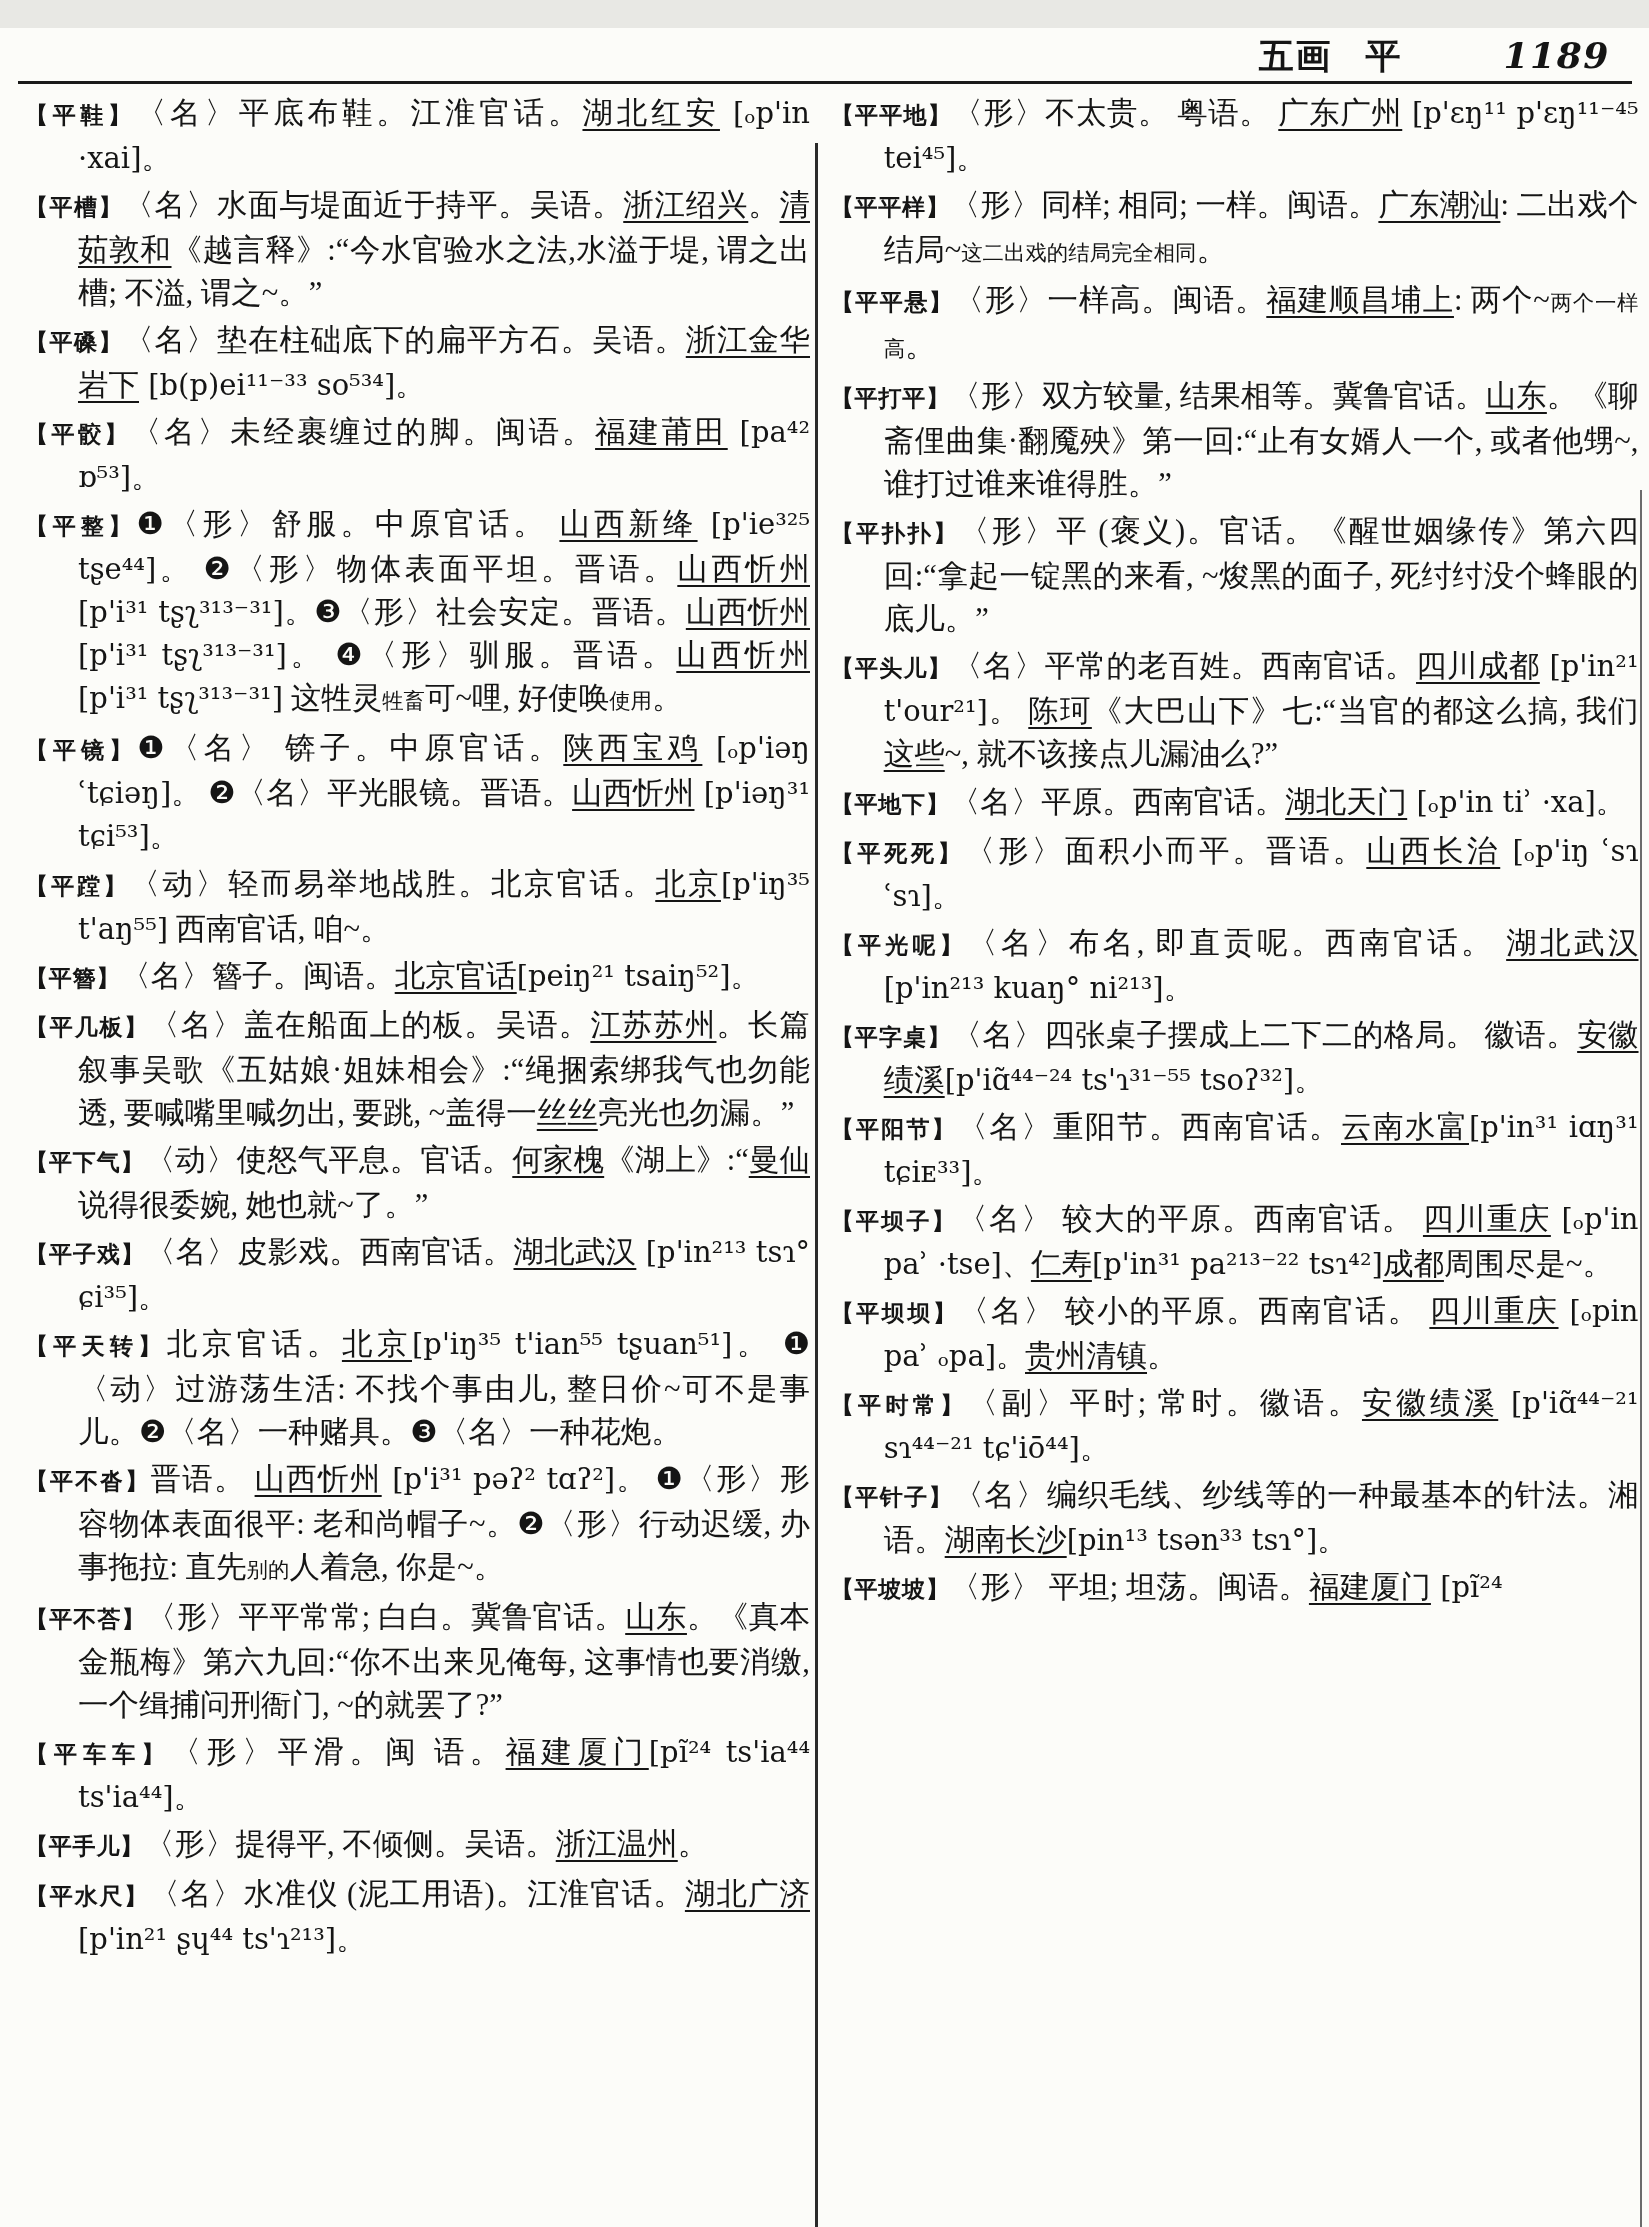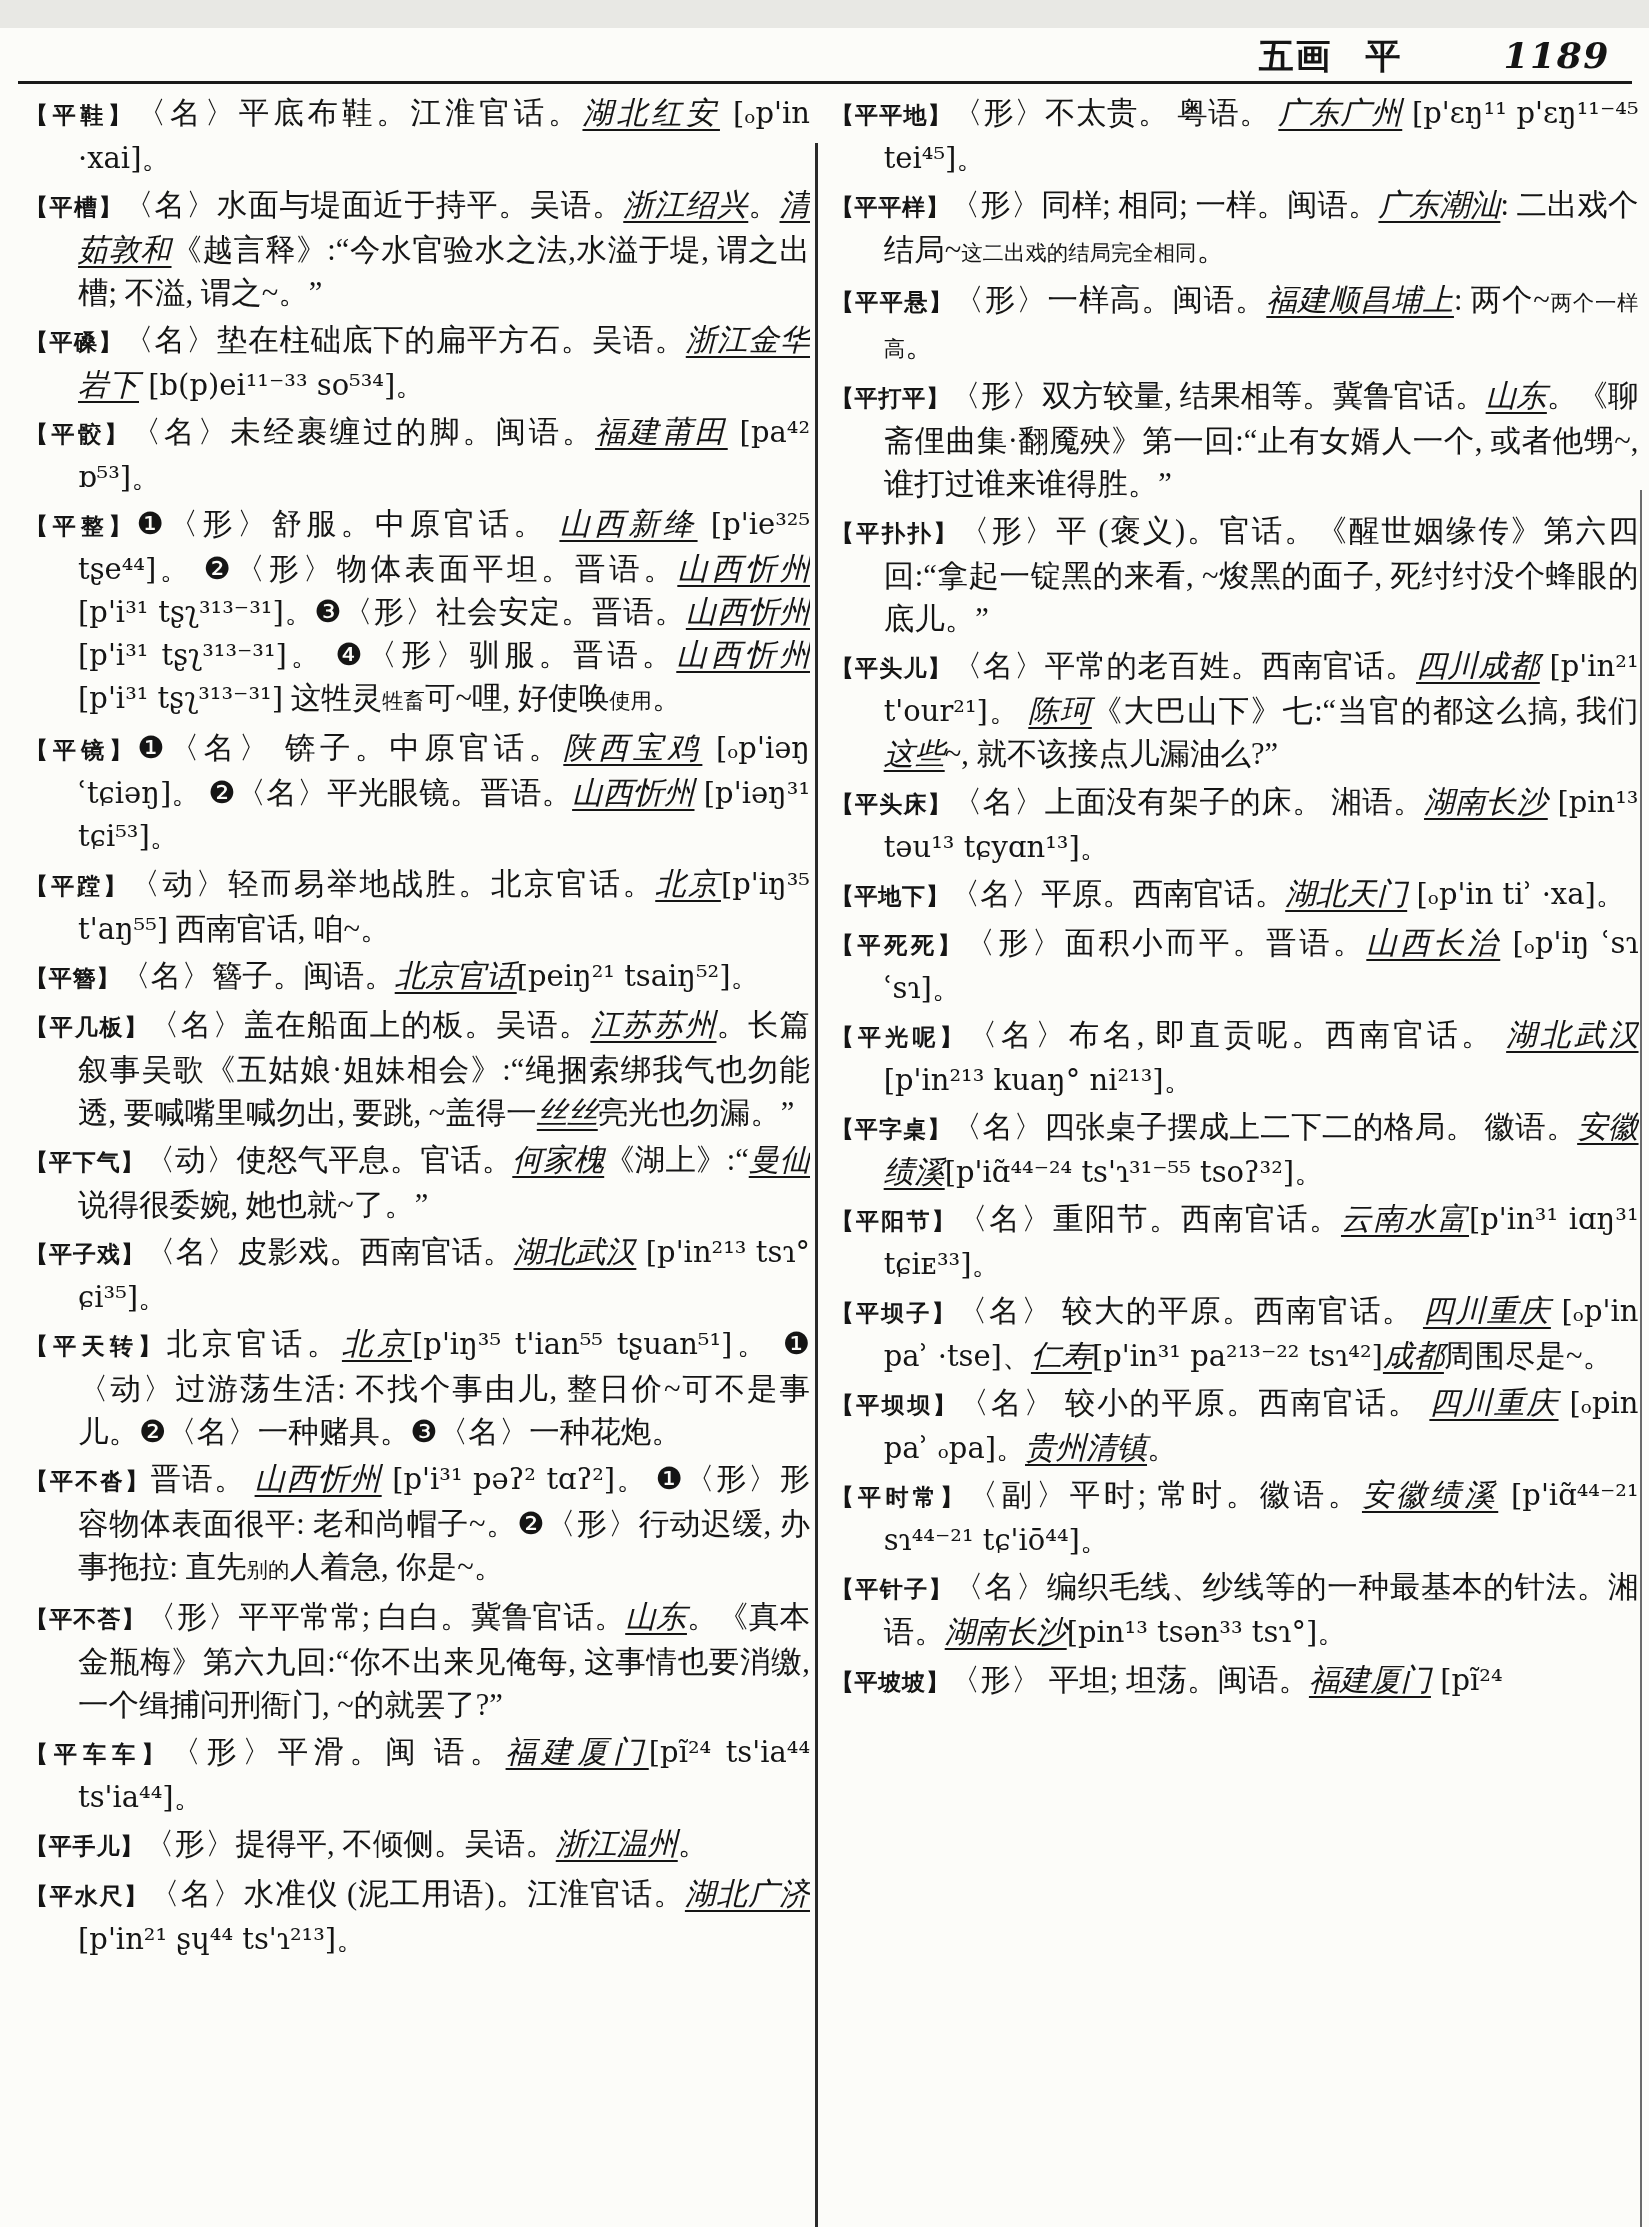--- a/index.html
+++ b/index.html
@@ -12,21 +12,21 @@
   .hpage{font-family:"DejaVu Serif",serif;font-style:italic;font-weight:bold;font-size:36px;}
   .toprule{position:absolute;top:53px;left:18px;right:18px;height:3.3px;background:#1a1a1a;}
   .bodywrap{position:absolute;top:64px;left:25px;right:11.5px;bottom:3.3px;display:flex;}
   .col{overflow:hidden;}
   .col.left{flex:0 0 785px;}
   .coldiv{flex:0 0 2.5px;background:#2a2a2a;margin:51px 5px 5px 5px;}
   .col.right{flex:1 1 auto;padding-left:8.2px;}
   p.entry{margin:0 0 4.1px 0;padding-left:53px;text-indent:-53px;
           font-size:30.5px;line-height:43px;text-align:justify;text-justify:inter-ideograph;}
   .hw{font-weight:bold;font-size:23px;letter-spacing:0.8px;}
-  .u{text-decoration:underline;text-underline-offset:5.8px;text-decoration-thickness:2.1px;font-style:italic;}
+  .u{text-decoration:underline;text-underline-offset:5.8px;text-decoration-thickness:2.1px;}
   .sm{font-size:21.4px;}
   .ipa{font-family:"DejaVu Serif",serif;font-size:29px;}
   .edgeline{position:absolute;right:8.2px;top:462px;bottom:6.6px;width:1.6px;background:#6b6b6b;}
 </style>
 </head>
 <body>
 
 <div class="page">
   <div class="header">
     <span class="hsec">五画</span>
@@ -55,21 +55,20 @@
         <p class="entry"><span class="hw">【平水尺】</span><span>〈名〉水准仪 (泥工用语)。江淮官话。</span><span class="u">湖北广济</span><span class="ipa"> [p'in²¹ ʂɥ⁴⁴ ts'ɿ²¹³]。</span></p>
       </div>
     <div class="coldiv"></div>
     <div class="col right">
         <p class="entry"><span class="hw">【平平地】</span><span>〈形〉不太贵。 粤语。 </span><span class="u">广东广州</span><span class="ipa"> [p'ɛŋ¹¹ p'ɛŋ¹¹⁻⁴⁵ tei⁴⁵]。</span></p>
         <p class="entry"><span class="hw">【平平样】</span><span>〈形〉同样; 相同; 一样。闽语。</span><span class="u">广东潮汕</span><span>: 二出戏个结局~</span><span class="sm">这二出戏的结局完全相同</span><span>。</span></p>
         <p class="entry"><span class="hw">【平平悬】</span><span>〈形〉一样高。闽语。</span><span class="u">福建顺昌埔上</span><span>: 两个~</span><span class="sm">两个一样高</span><span>。</span></p>
         <p class="entry"><span class="hw">【平打平】</span><span>〈形〉双方较量, 结果相等。冀鲁官话。</span><span class="u">山东</span><span>。《聊斋俚曲集·翻魇殃》第一回:“止有女婿人一个, 或者他甥~, 谁打过谁来谁得胜。”</span></p>
         <p class="entry"><span class="hw">【平扑扑】</span><span>〈形〉平 (褒义)。官话。《醒世姻缘传》第六四回:“拿起一锭黑的来看, ~焌黑的面子, 死纣纣没个蜂眼的底儿。”</span></p>
         <p class="entry"><span class="hw">【平头儿】</span><span>〈名〉平常的老百姓。西南官话。</span><span class="u">四川成都</span><span class="ipa"> [p'in²¹ t'our²¹]。</span><span> </span><span class="u">陈珂</span><span>《大巴山下》七:“当官的都这么搞, 我们</span><span class="u">这些</span><span>~, 就不该接点儿漏油么?”</span></p>
-        <p class="entry"><span class="hw">【平头床】</span><span>〈名〉上面没有架子的床。 湘语。</span><span class="u">湖南长沙</span><span class="ipa"> [pin¹³ təu¹³ tɕyɑn¹³]。</span></p>
         <p class="entry"><span class="hw">【平地下】</span><span>〈名〉平原。西南官话。</span><span class="u">湖北天门</span><span class="ipa"> [ₒp'in tiʾ ·xa]。</span></p>
         <p class="entry"><span class="hw">【平死死】</span><span>〈形〉面积小而平。晋语。</span><span class="u">山西长治</span><span class="ipa"> [ₒp'iŋ ʿsɿ ʿsɿ]。</span></p>
         <p class="entry"><span class="hw">【平光呢】</span><span>〈名〉布名, 即直贡呢。西南官话。 </span><span class="u">湖北武汉</span><span class="ipa">[p'in²¹³ kuaŋ° ni²¹³]。</span></p>
         <p class="entry"><span class="hw">【平字桌】</span><span>〈名〉四张桌子摆成上二下二的格局。 徽语。</span><span class="u">安徽绩溪</span><span class="ipa">[p'iɑ̃⁴⁴⁻²⁴ ts'ɿ³¹⁻⁵⁵ tsoʔ³²]。</span></p>
         <p class="entry"><span class="hw">【平阳节】</span><span>〈名〉重阳节。西南官话。</span><span class="u">云南水富</span><span class="ipa">[p'in³¹ iɑŋ³¹ tɕiᴇ³³]。</span></p>
         <p class="entry"><span class="hw">【平坝子】</span><span>〈名〉 较大的平原。西南官话。 </span><span class="u">四川重庆</span><span class="ipa"> [ₒp'in paʾ ·tse]、</span><span class="u">仁寿</span><span class="ipa">[p'in³¹  pa²¹³⁻²² tsɿ⁴²]</span><span class="u">成都</span><span>周围尽是~。</span></p>
         <p class="entry"><span class="hw">【平坝坝】</span><span>〈名〉 较小的平原。西南官话。 </span><span class="u">四川重庆</span><span class="ipa"> [ₒpin paʾ ₒpa]。</span><span class="u">贵州清镇</span><span>。</span></p>
         <p class="entry"><span class="hw">【平时常】</span><span>〈副〉平时; 常时。徽语。</span><span class="u">安徽绩溪</span><span class="ipa"> [p'iɑ̃⁴⁴⁻²¹ sɿ⁴⁴⁻²¹ tɕ'iō⁴⁴]。</span></p>
         <p class="entry"><span class="hw">【平针子】</span><span>〈名〉编织毛线、纱线等的一种最基本的针法。湘语。</span><span class="u">湖南长沙</span><span class="ipa">[pin¹³ tsən³³ tsɿ°]。</span></p>
         <p class="entry"><span class="hw">【平坡坡】</span><span>〈形〉 平坦; 坦荡。闽语。</span><span class="u">福建厦门</span><span class="ipa"> [pĩ²⁴</span></p>

